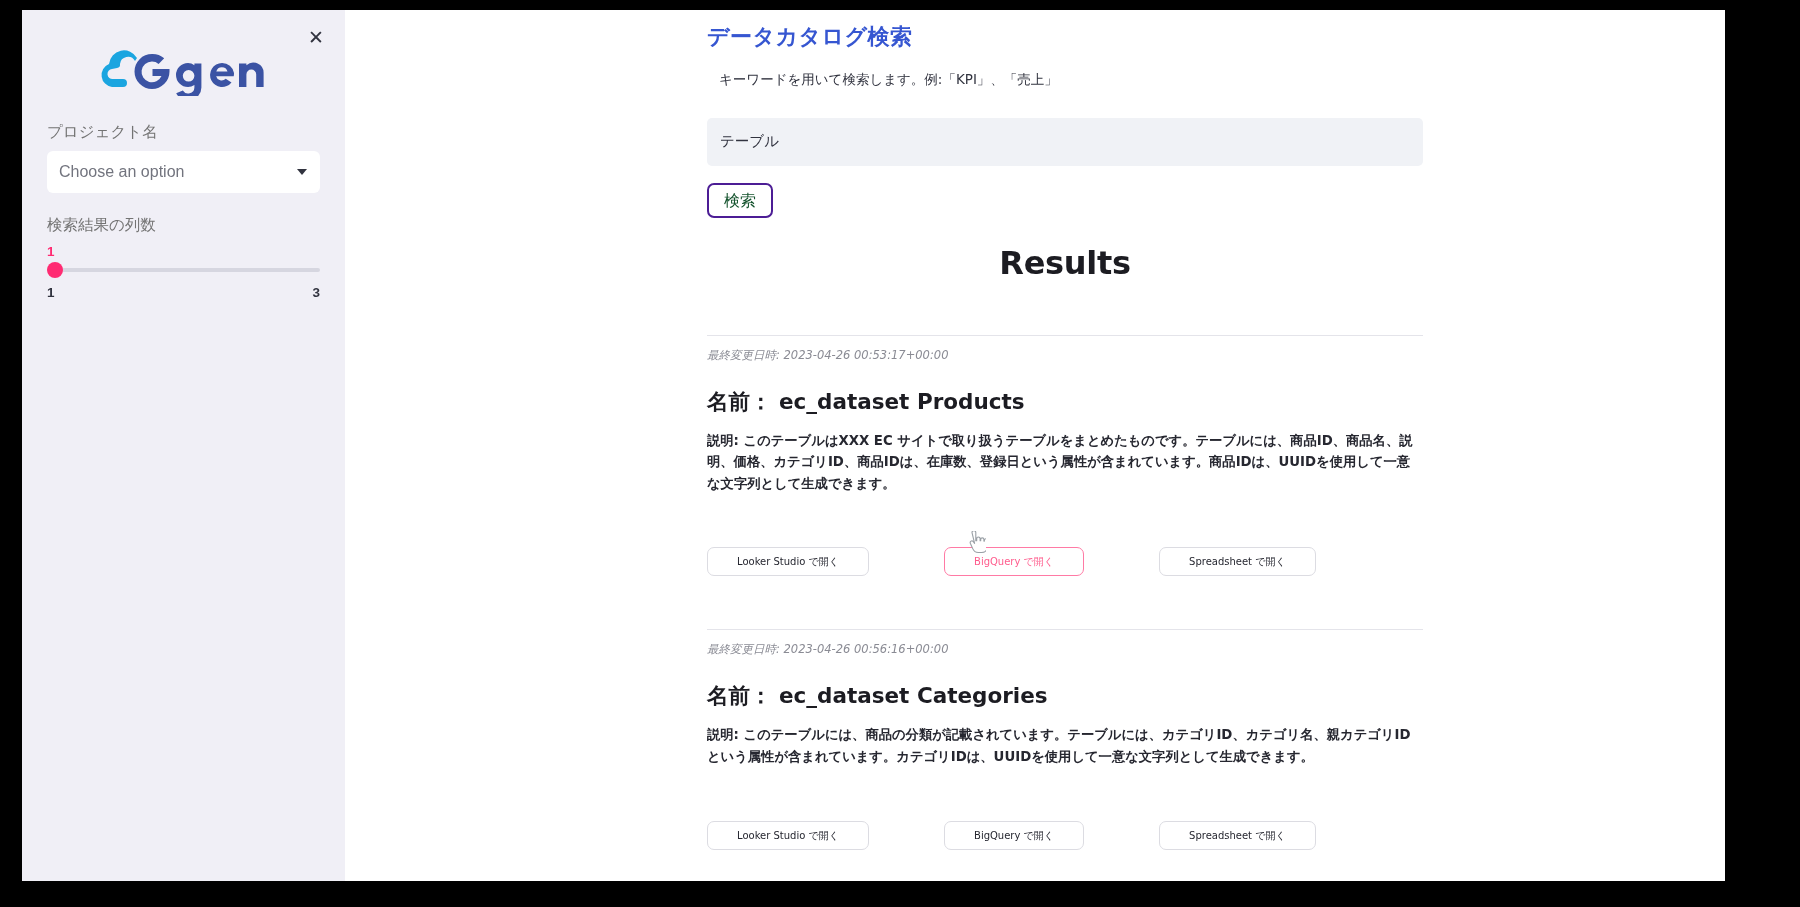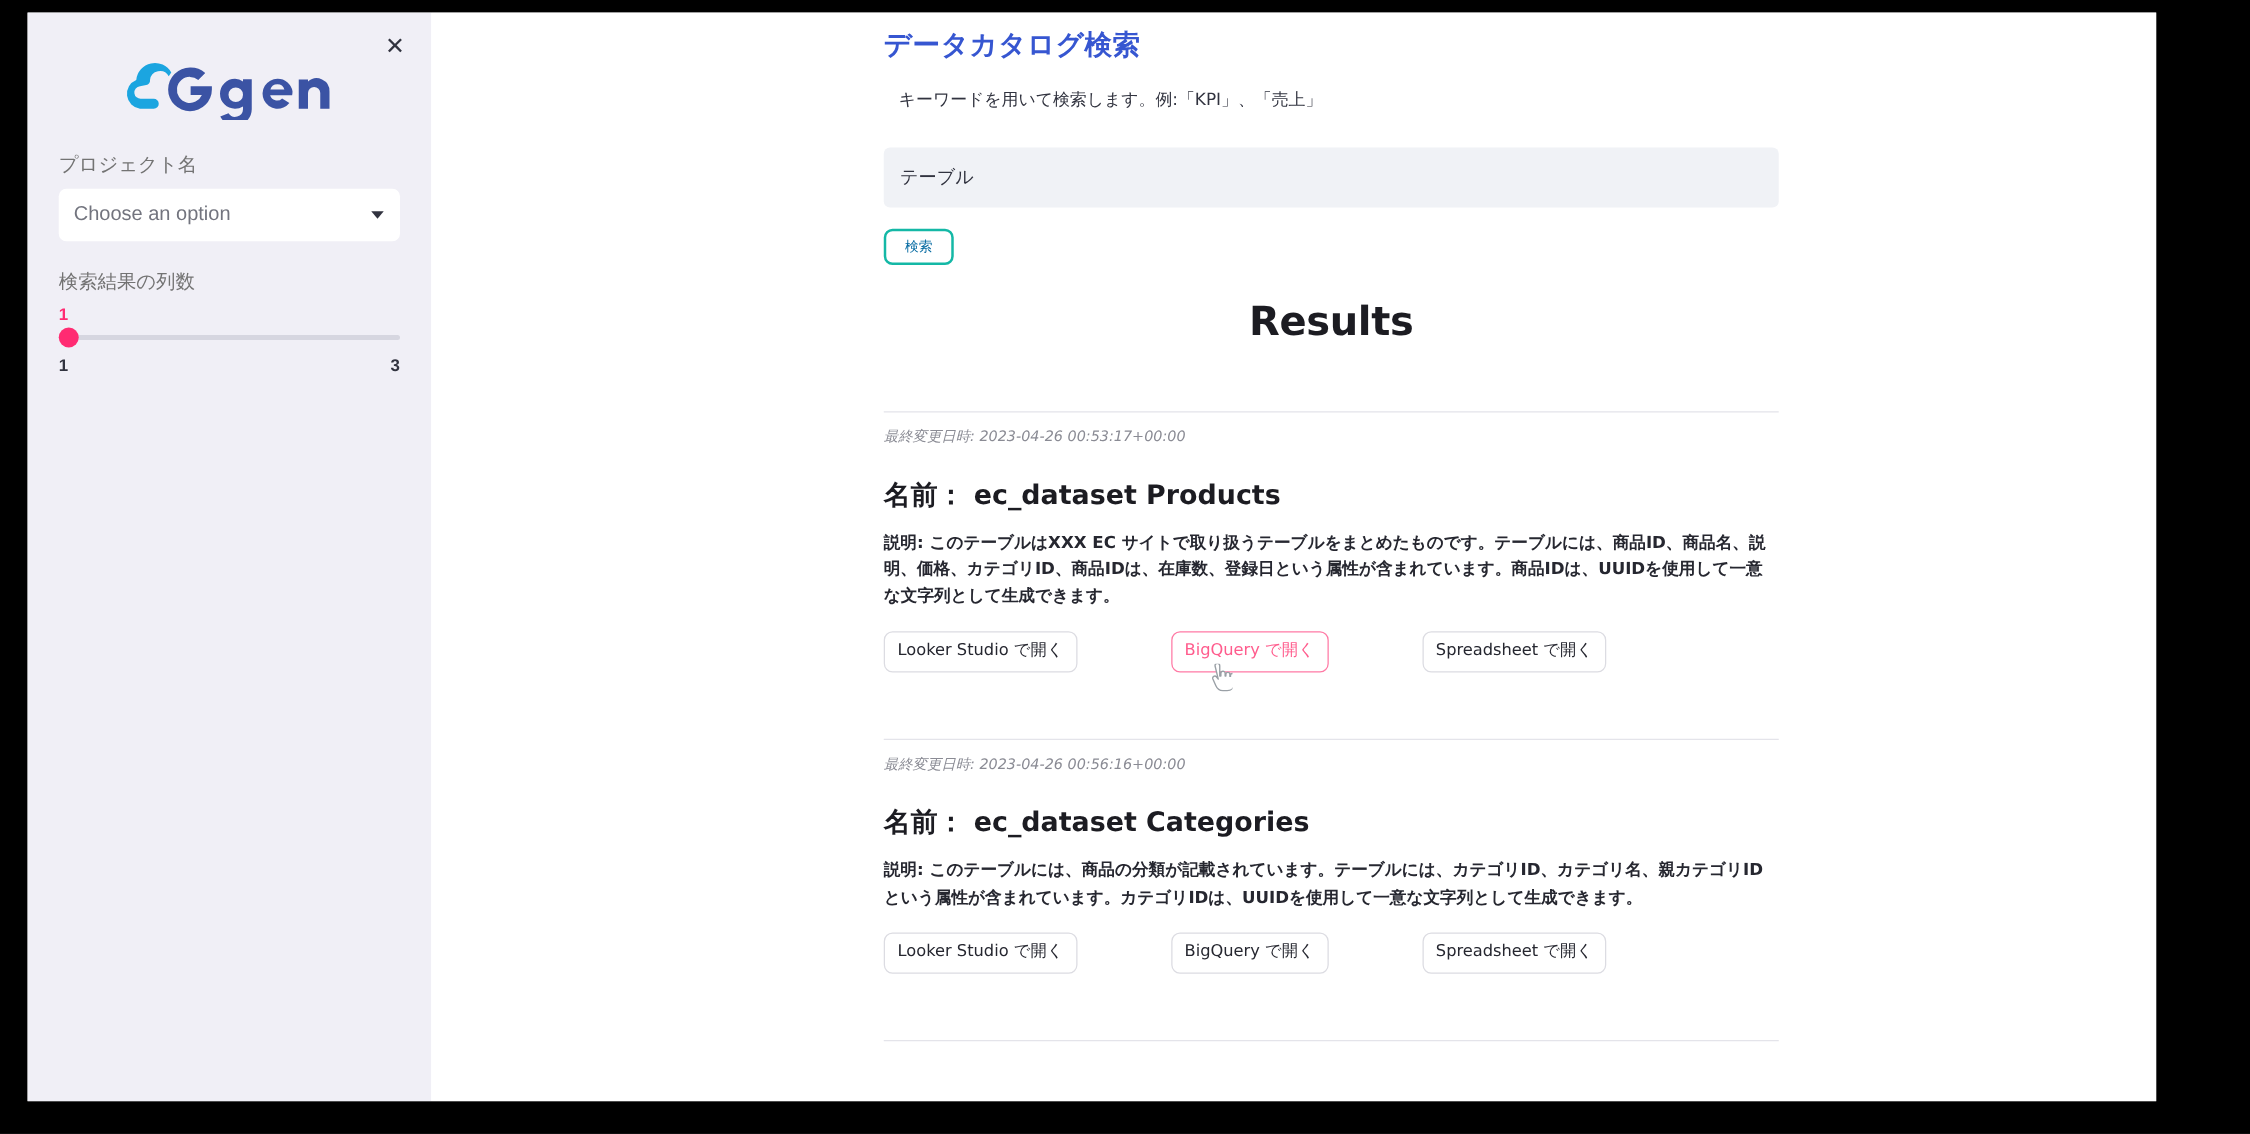--- a/index.html
+++ b/index.html
@@ -158,25 +158,25 @@
     font-size: 14.5px;
     color: #31333f;
     font-family: "DejaVu Sans", sans-serif;
     outline: none;
   }
 
   #search-button {
     margin-top: 17px;
     display: inline-block;
     padding: 6px 15px;
-    border: 2px solid #14b8a6;
+    border: 2px solid #4c1d95;
     border-radius: 7px;
     background: #ffffff;
-    color: #0369a1;
-    font-size: 11px;
+    color: #14532d;
+    font-size: 16px;
     font-family: "DejaVu Sans", sans-serif;
     cursor: pointer;
     line-height: 1.2;
   }
 
   #results-title {
     margin-top: 26px;
     font-size: 32px;
     font-weight: 700;
     color: #1c1c22;
@@ -216,31 +216,32 @@
     line-height: 1.62;
     font-family: "DejaVu Sans", sans-serif;
   }
 
   .btn-row {
     margin-top: 17px;
     display: flex;
     gap: 75px;
   }
   .open-btn {
-    padding: 7px 10px;
+    padding: 7px 29px;
     background: #ffffff;
     border: 1px solid #dcdce2;
     border-radius: 7px;
-    font-size: 13px;
+    font-size: 10px;
     color: #262730;
     font-family: "DejaVu Sans", sans-serif;
     cursor: pointer;
     white-space: nowrap;
     line-height: 1.3;
     position: relative;
+    margin-top: 36px;
   }
   .open-btn.hovered {
     border-color: #ff7aa5;
     color: #ff5c8d;
   }
 
   #cursor-pointer {
     position: absolute;
     left: 944px;
     top: 521px;

